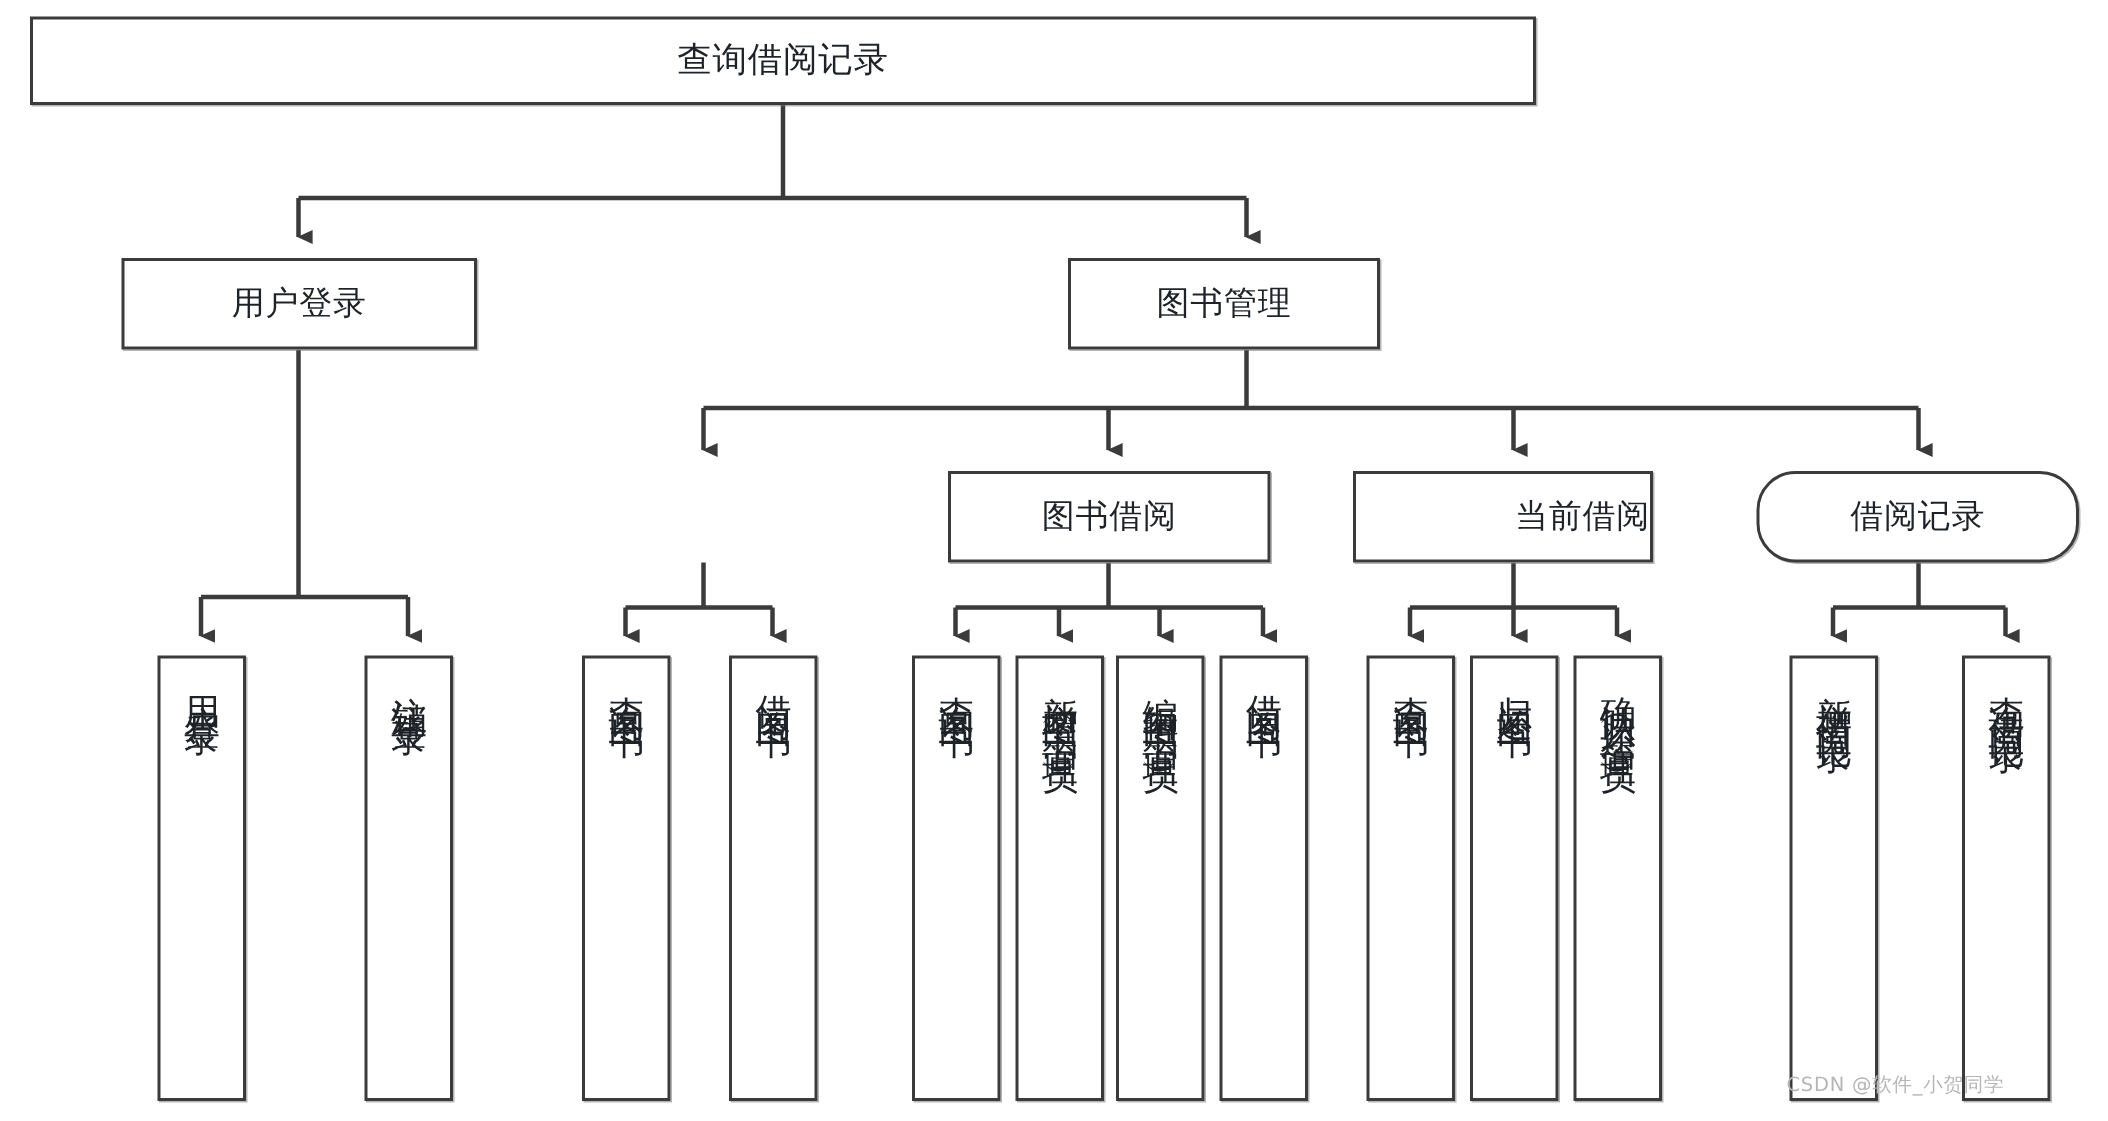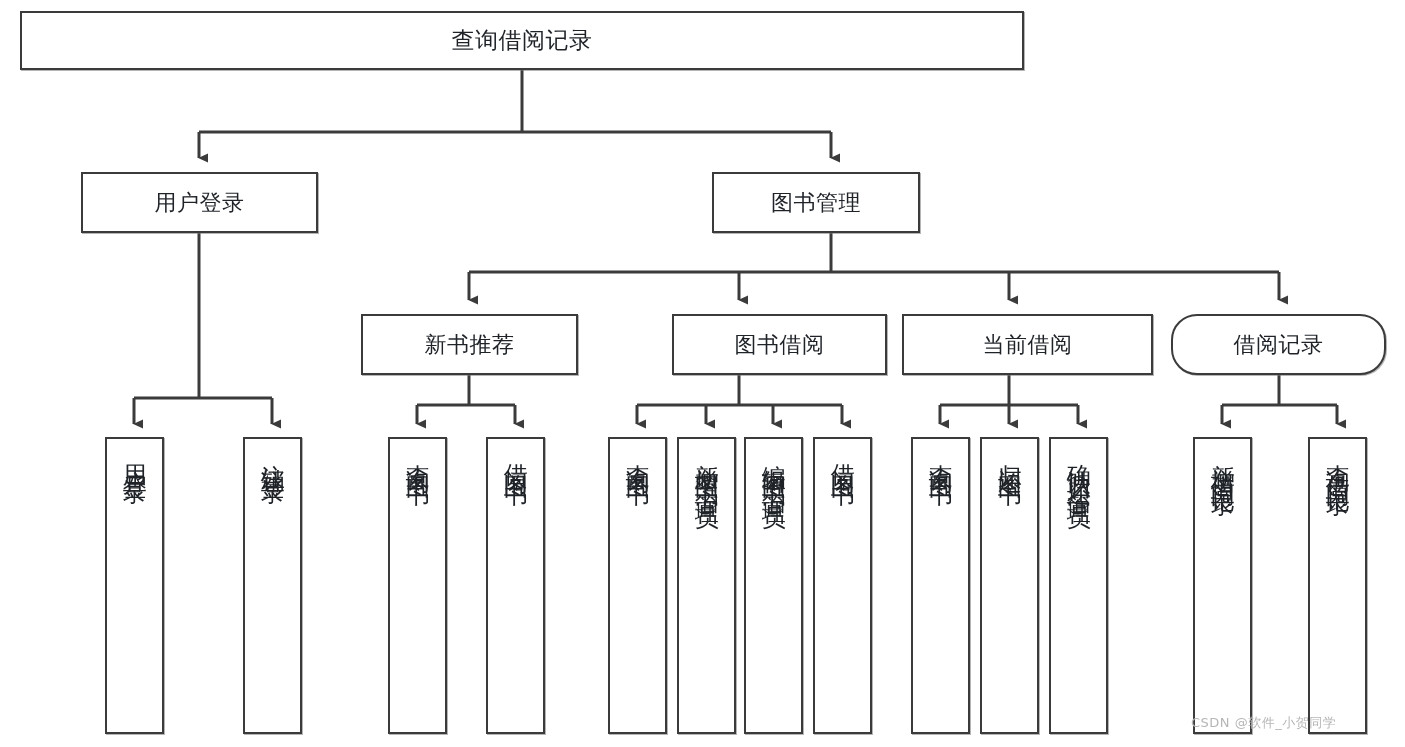--- a/index.html
+++ b/index.html
@@ -140,29 +140,26 @@
   </div>
 
   <div class="node horiz" style="left:81px; top:172px; width:237px; height:61px;">
     <span class="node-label">用户登录</span>
   </div>
 
   <div class="node horiz" style="left:712px; top:172px; width:208px; height:61px;">
     <span class="node-label">图书管理</span>
   </div>
 
-  <div class="node horiz" style="left:361px; top:314px; width:217px; height:61px;">
-    <span class="node-label">新书推荐</span>
-  </div>
-
-  <div class="node horiz" style="left:632px; top:314px; width:215px; height:61px;margin-left:40px;">
+
+  <div class="node horiz" style="left:632px; top:314px; width:215px; height:61px;">
     <span class="node-label">图书借阅</span>
   </div>
 
-  <div class="node horiz" style="left:902px; top:314px; width:251px; height:61px;">
+  <div class="node horiz" style="left:902px; top:314px; width:200px; height:61px;justify-content:flex-end;">
     <span class="node-label">当前借阅</span>
   </div>
 
   <div class="node horiz" style="left:1171px; top:314px; width:215px; height:61px;border-radius:26px;">
     <span class="node-label">借阅记录</span>
   </div>
 
   <div class="node vert" style="left:105px; top:437px; width:59px; height:297px;">
     <span class="node-label">用户登录</span>
   </div>

